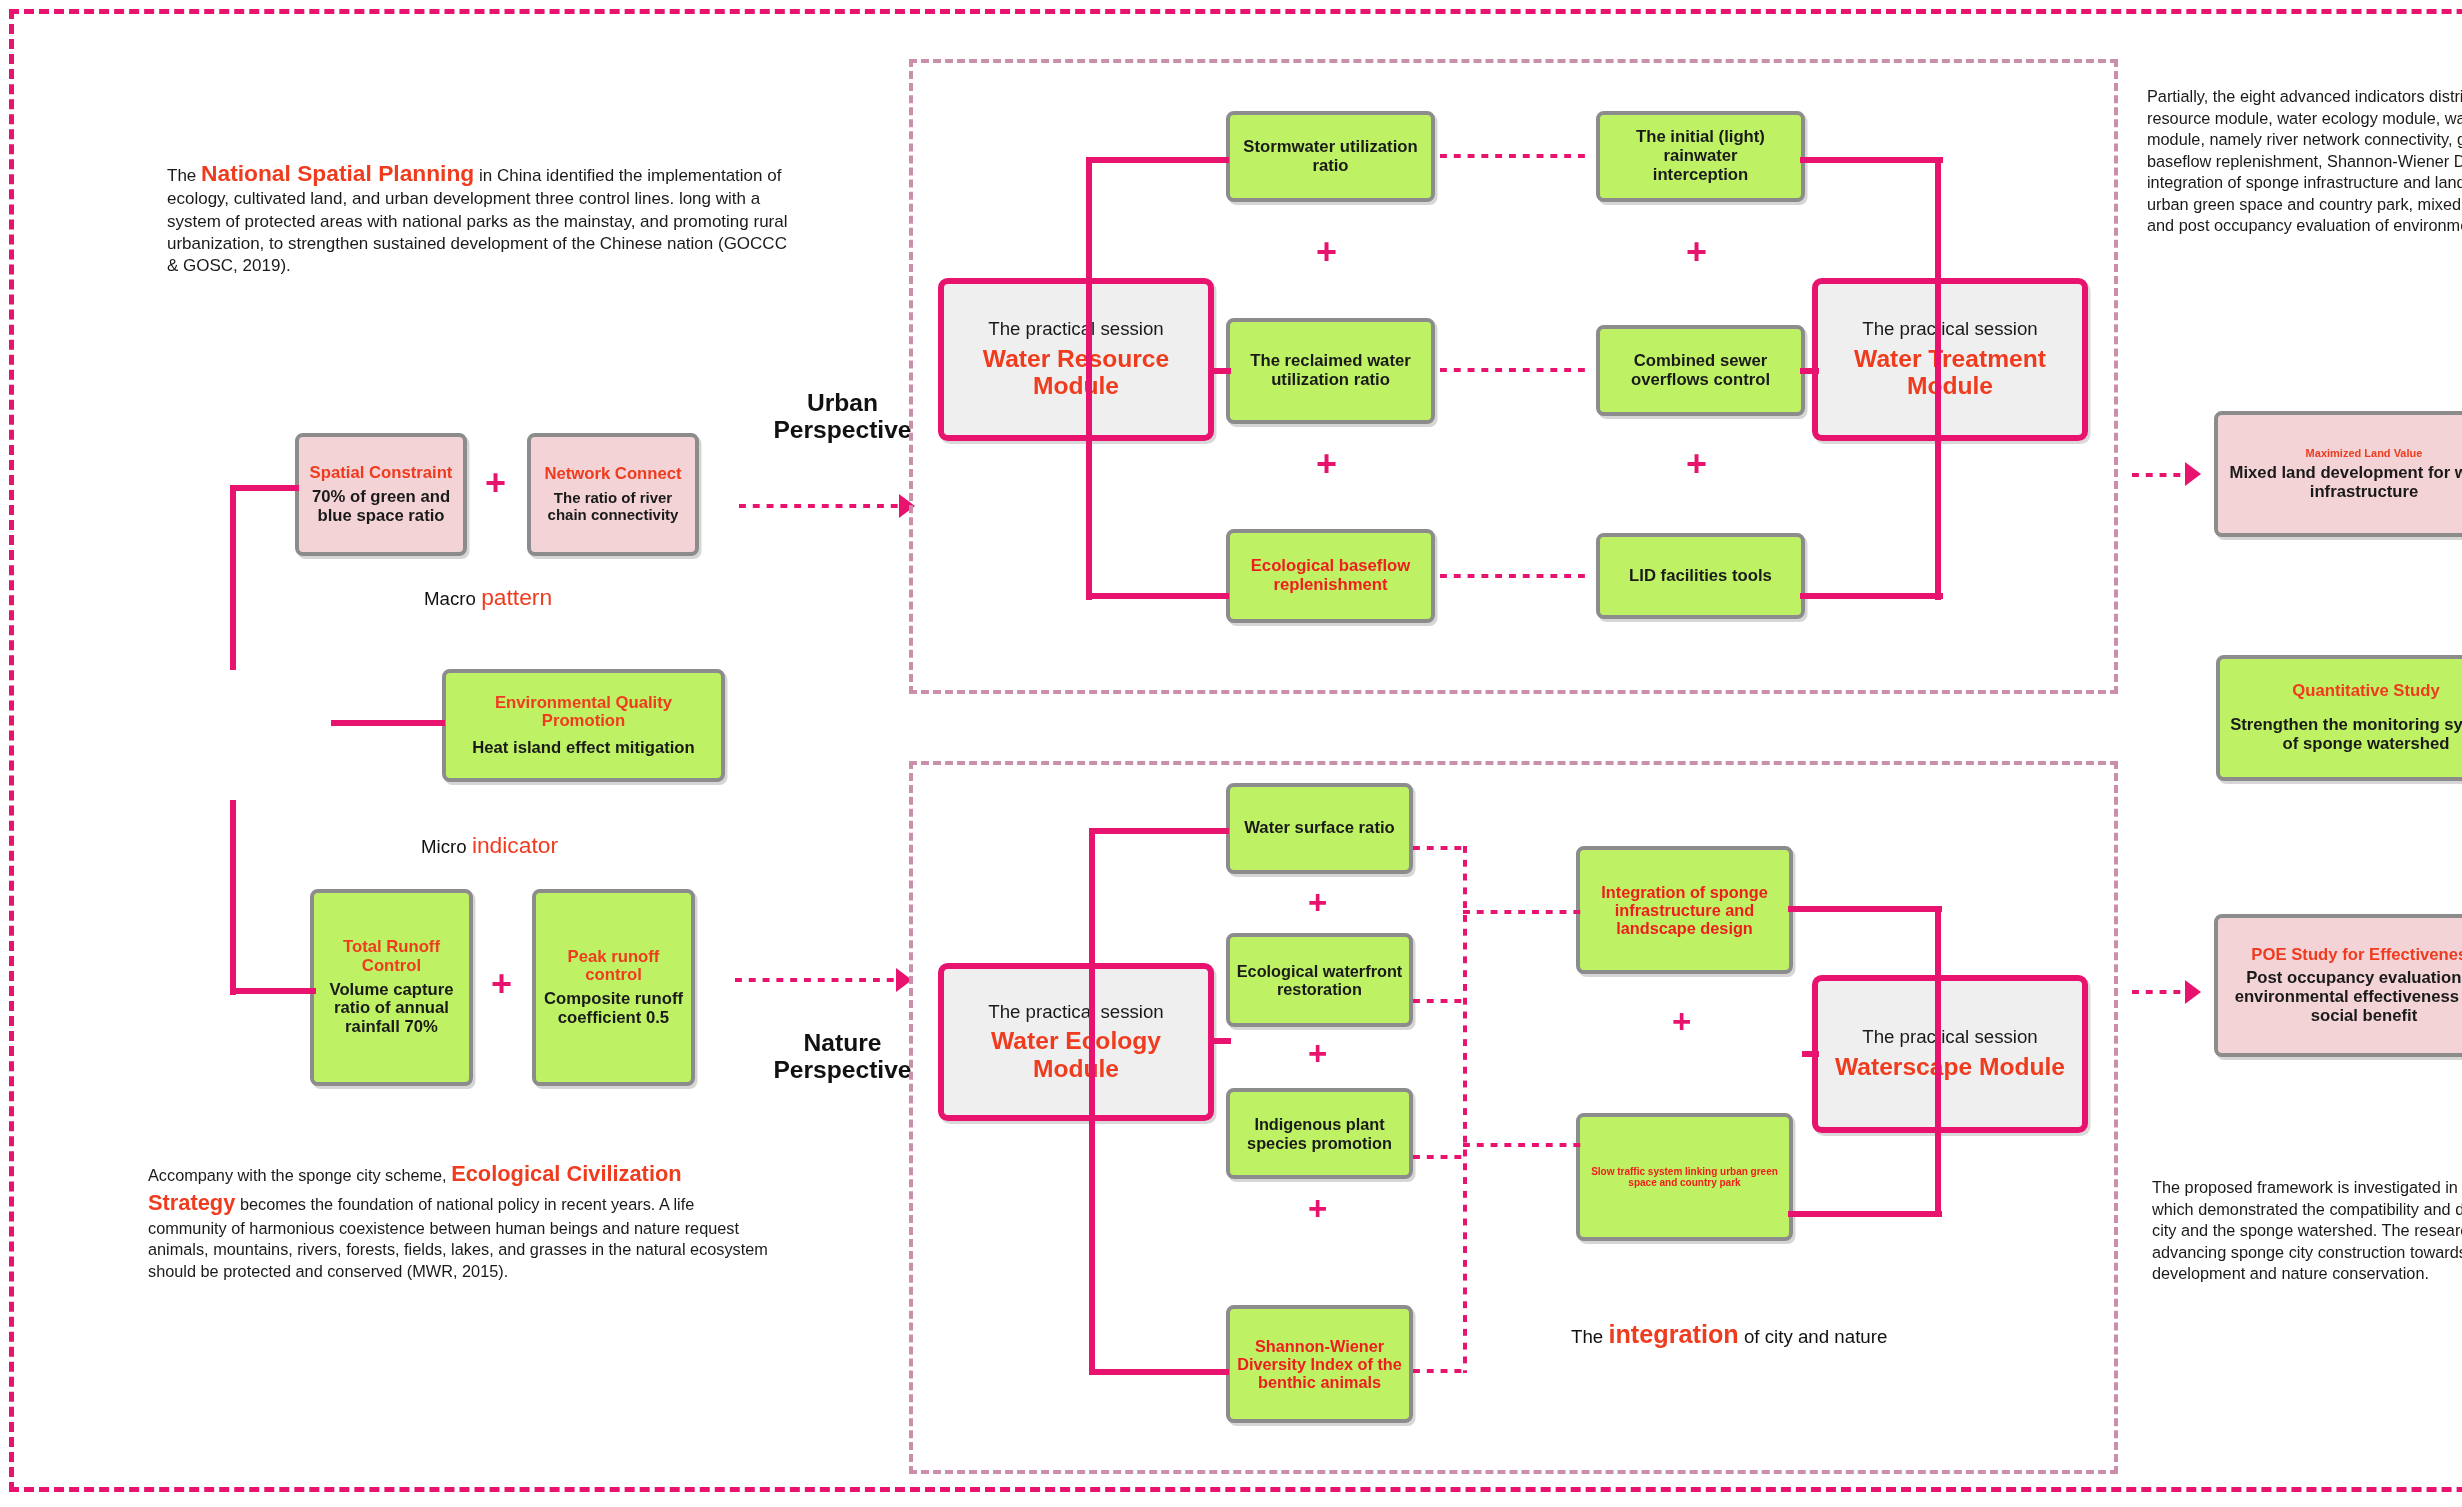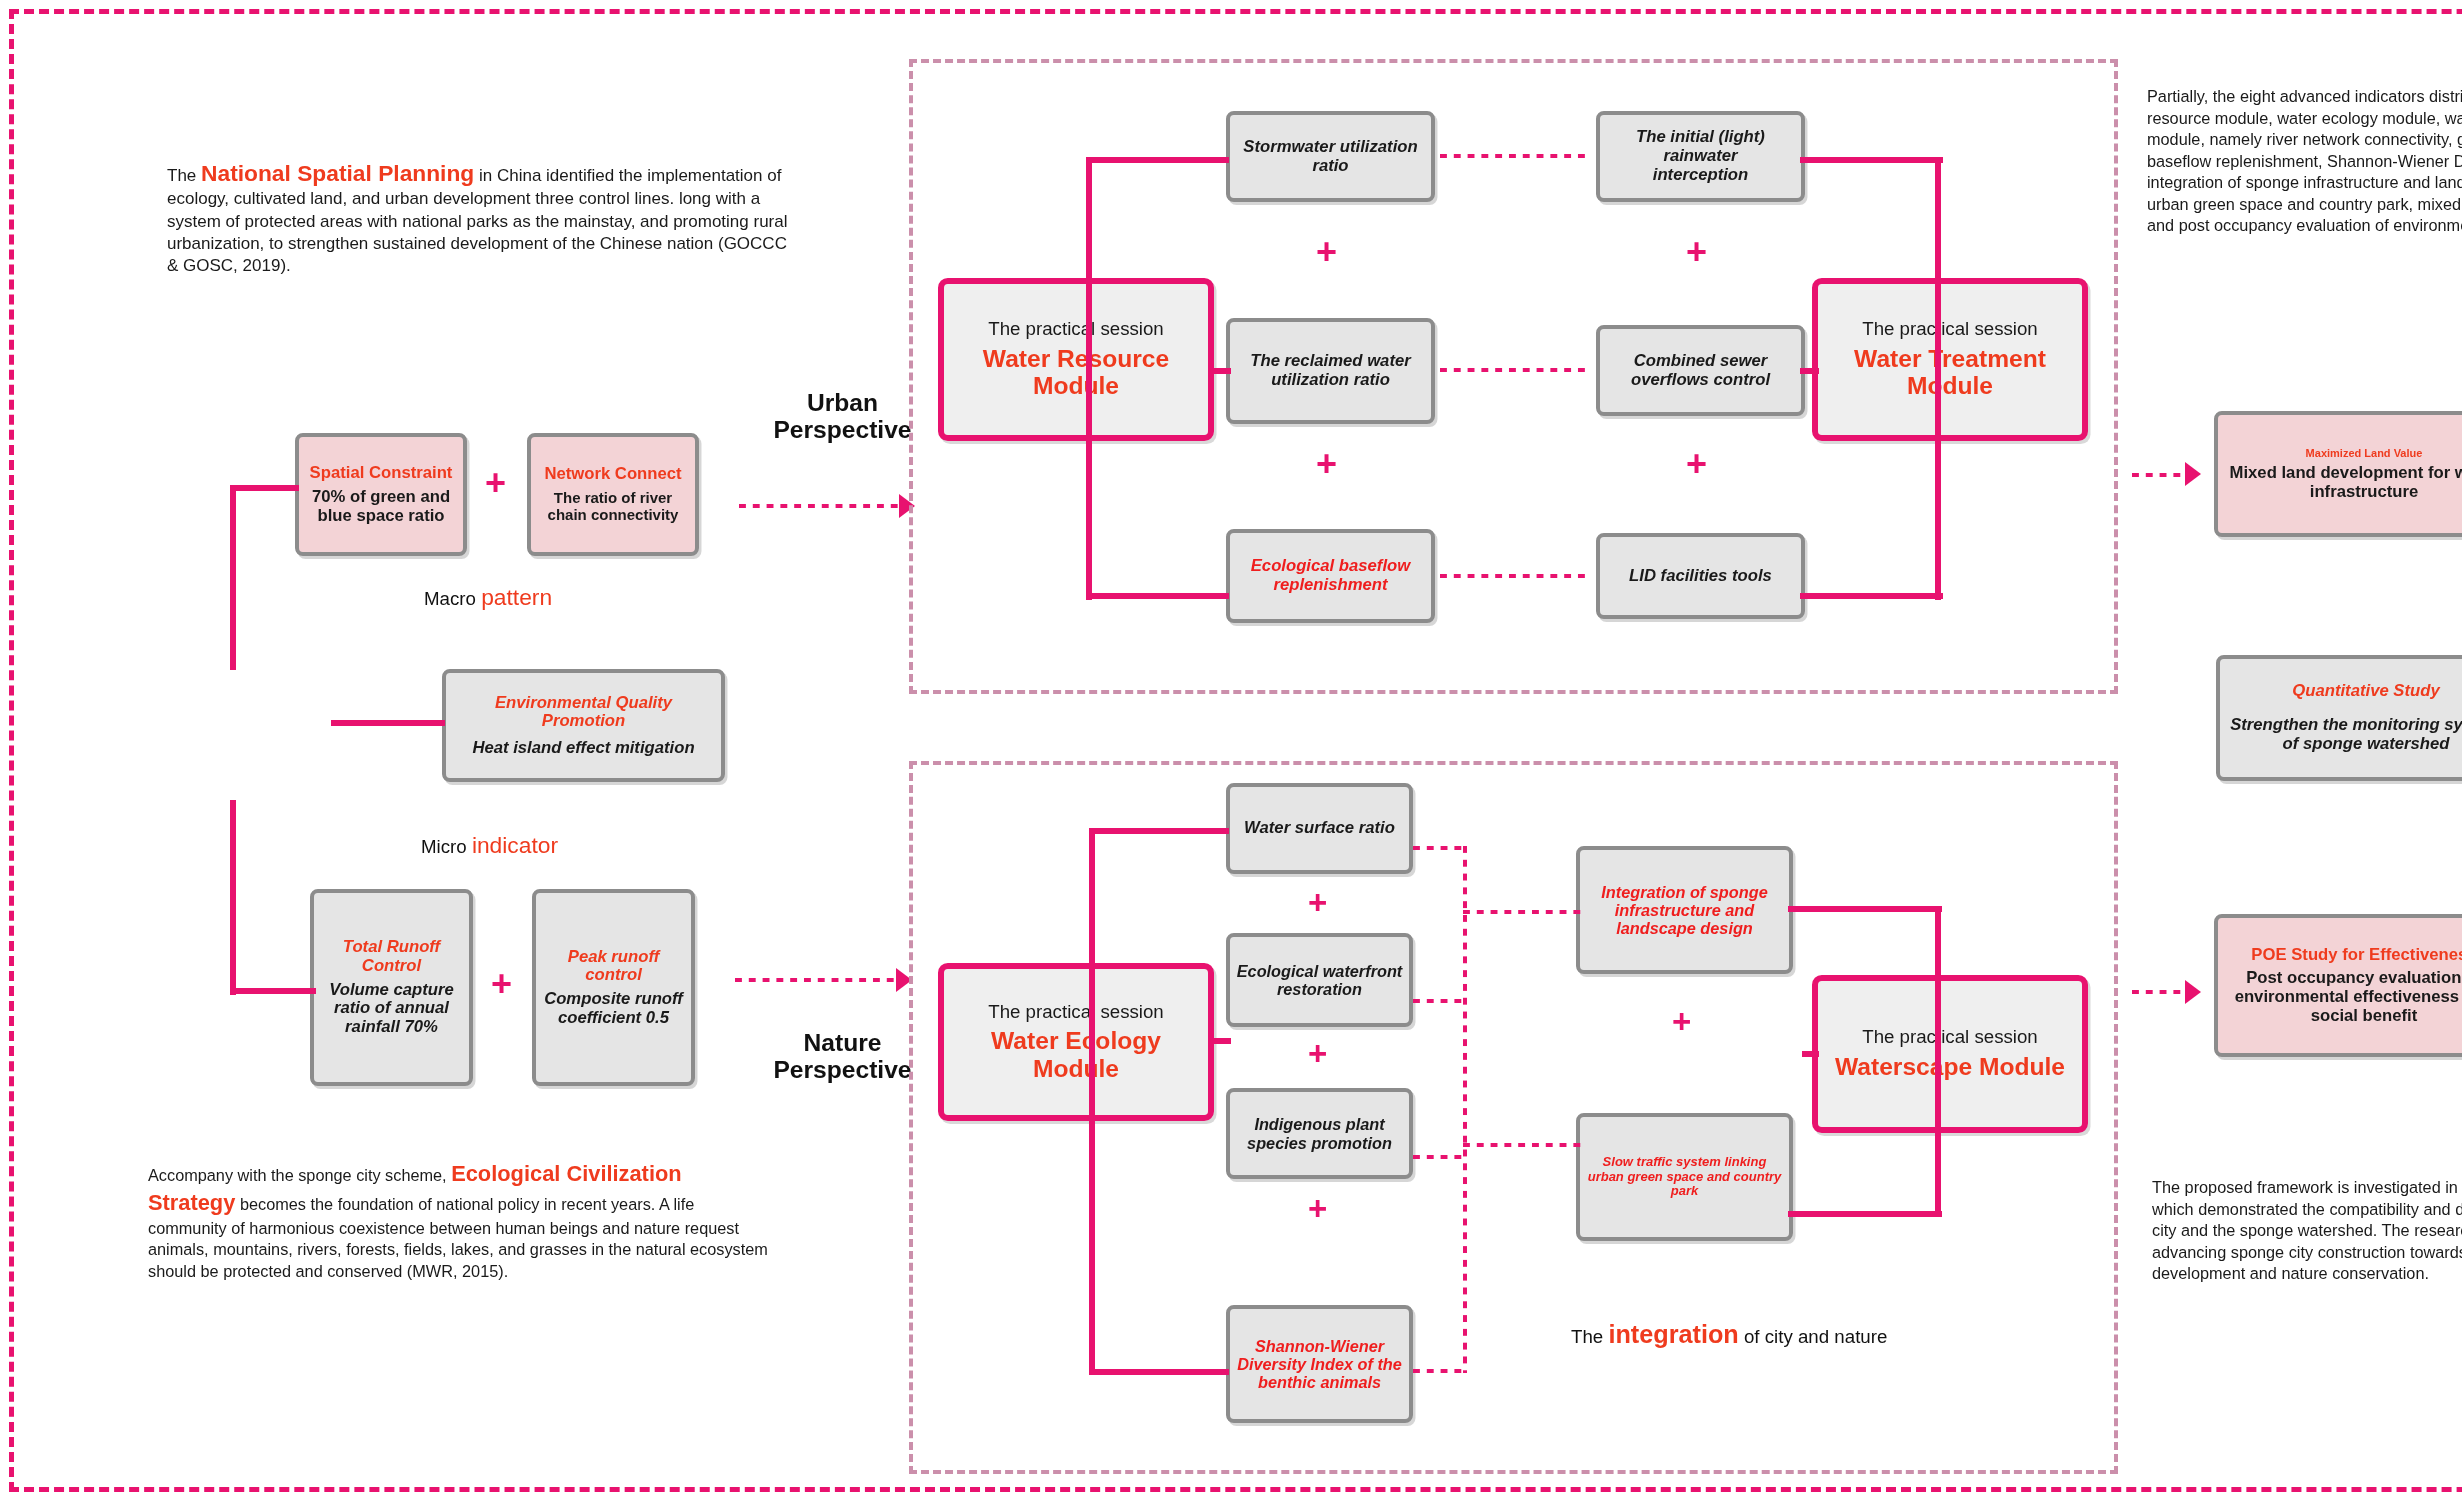--- a/index.html
+++ b/index.html
@@ -19,22 +19,22 @@
 
   
   .box{
     position:absolute;box-sizing:border-box;display:flex;flex-direction:column;
     align-items:center;justify-content:center;text-align:center;
     border-radius:7.9px;line-height:1.12;
   }
   .box .ttl{font-weight:bold;color:#ef3b1e;}
   .box .sub{font-weight:bold;color:#1a1a1a;}
 
-  .box-gray{ background:#e5e5e5;border:4.4px solid #8c8c8c;
-    box-shadow:2.5px 3px 0 rgba(120,120,120,.30);font-style:italic;}
+  .box-gray{ background:#bef264;border:4.4px solid #8c8c8c;
+    box-shadow:2.5px 3px 0 rgba(120,120,120,.30);}
   .box-pink{ background:#f3d3d6;border:4.4px solid #8c8c8c;
     box-shadow:2.5px 3px 0 rgba(120,120,120,.30);}
   .box-module{ background:#efefef;border:6.9px solid #e8126f;border-radius:9.8px;
     box-shadow:2.5px 3px 0 rgba(120,120,120,.28);}
   .box-module .ttl{font-weight:bold;color:#ef3b1e;}
   .box-module .sub{font-weight:normal;color:#1a1a1a;}
 
   
   .ln{position:absolute;background:#e8126f;}
   .dot-h{position:absolute;height:4.4px;
@@ -201,21 +201,21 @@
     <div class="sub" style="font-size:16.3px;">Ecological waterfront restoration</div>
   </div>
   <div class="box box-gray" style="left:1226px;top:1305px;width:187px;height:118px;padding:3px 4.9px;">
     <div class="sub" style="font-size:16.3px;color:#ef1e1e;">Shannon-Wiener Diversity Index of the benthic animals</div>
   </div>
 
   <div class="box box-gray" style="left:1576px;top:846px;width:217px;height:128px;padding:3px 6.9px;">
     <div class="sub" style="font-size:16.3px;color:#ef1e1e;">Integration of sponge infrastructure and landscape design</div>
   </div>
   <div class="box box-gray" style="left:1576px;top:1113px;width:217px;height:128px;padding:3px 6.9px;">
-    <div class="sub" style="font-size:13px;color:#ef1e1e;">Slow traffic system linking urban green space and country park</div>
+    <div class="sub" style="font-size:10px;color:#ef1e1e;">Slow traffic system linking urban green space and country park</div>
   </div>
 
   <div class="plus" style="left:1308px;top:886px;font-size:33px;">+</div>
   <div class="plus" style="left:1308px;top:1037px;font-size:33px;">+</div>
   <div class="plus" style="left:1308px;top:1192px;font-size:33px;">+</div>
   <div class="plus" style="left:1672px;top:1005px;font-size:33px;">+</div>
 
   <div class="ln" style="left:1089px;top:828px;width:6.4px;height:547px;"></div>
   <div class="ln" style="left:1089px;top:828px;width:140px;height:6.4px;"></div>
   <div class="ln" style="left:1211px;top:1038px;width:19.7px;height:6.4px;"></div>

